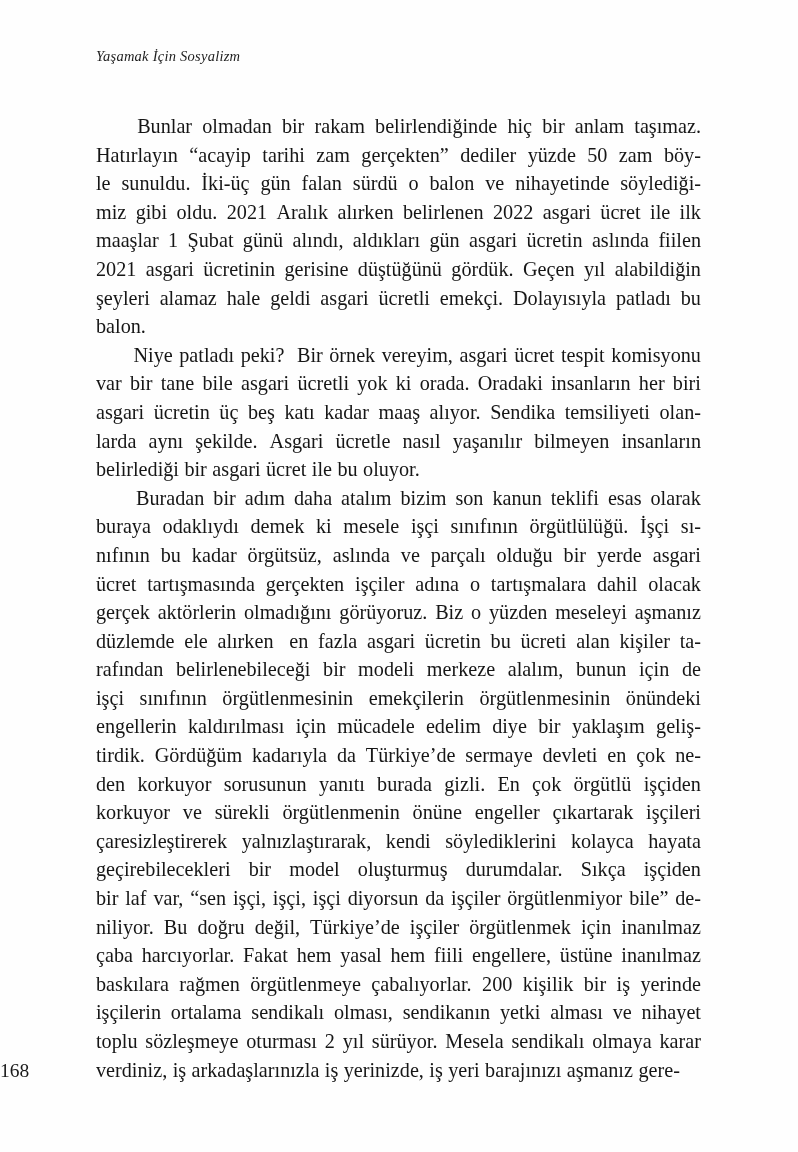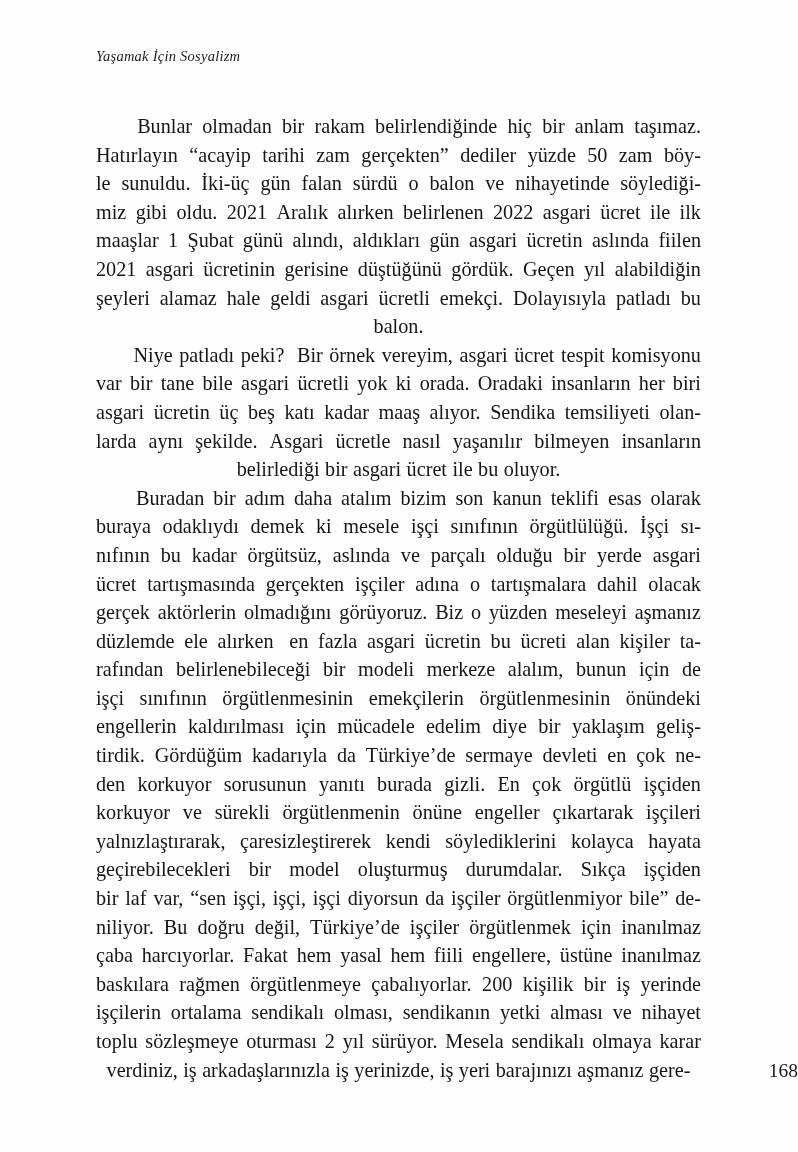--- a/index.html
+++ b/index.html
@@ -56,21 +56,21 @@
     font-size: 20.2px;
     white-space: pre;
     overflow: visible;
   }
   
   .line.just {
     justify-content: space-between;
   }
   
   .line.last {
-    justify-content: center;
+    justify-content: flex-start;
   }
   .line.indent::before {
     content: "";
     display: block;
     width: 31px;
     flex: 0 0 auto;
   }
   .line .w {
     flex: 0 0 auto;
   }
@@ -81,21 +81,21 @@
   .line .w.gap2 {
     margin-left: 0.30em;
   }
 
   
   .folio {
     position: absolute;
     left: 0;
     top: 1060px;
     width: 798px;
-    text-align: right;
+    text-align: left;
     font-size: 19.5px;
     color: #1a1a1a;
   }
 </style>
 </head>
 <body>
 
 <div class="page">
 
   <div class="running-head">Yaşamak İçin Sosyalizm</div>
@@ -124,21 +124,21 @@
         <div class="line just"><span class="w">nıfının</span><span class="w">bu</span><span class="w">kadar</span><span class="w">örgütsüz,</span><span class="w">aslında</span><span class="w">ve</span><span class="w">parçalı</span><span class="w">olduğu</span><span class="w">bir</span><span class="w">yerde</span><span class="w">asgari</span></div>
         <div class="line just"><span class="w">ücret</span><span class="w">tartışmasında</span><span class="w">gerçekten</span><span class="w">işçiler</span><span class="w">adına</span><span class="w">o</span><span class="w">tartışmalara</span><span class="w">dahil</span><span class="w">olacak</span></div>
         <div class="line just"><span class="w">gerçek</span><span class="w">aktörlerin</span><span class="w">olmadığını</span><span class="w">görüyoruz.</span><span class="w">Biz</span><span class="w">o</span><span class="w">yüzden</span><span class="w">meseleyi</span><span class="w">aşmanız</span></div>
         <div class="line just"><span class="w">düzlemde</span><span class="w">ele</span><span class="w">alırken</span><span class="w gap2">en</span><span class="w">fazla</span><span class="w">asgari</span><span class="w">ücretin</span><span class="w">bu</span><span class="w">ücreti</span><span class="w">alan</span><span class="w">kişiler</span><span class="w">ta-</span></div>
         <div class="line just"><span class="w">rafından</span><span class="w">belirlenebileceği</span><span class="w">bir</span><span class="w">modeli</span><span class="w">merkeze</span><span class="w">alalım,</span><span class="w">bunun</span><span class="w">için</span><span class="w">de</span></div>
         <div class="line just"><span class="w">işçi</span><span class="w">sınıfının</span><span class="w">örgütlenmesinin</span><span class="w">emekçilerin</span><span class="w">örgütlenmesinin</span><span class="w">önündeki</span></div>
         <div class="line just"><span class="w">engellerin</span><span class="w">kaldırılması</span><span class="w">için</span><span class="w">mücadele</span><span class="w">edelim</span><span class="w">diye</span><span class="w">bir</span><span class="w">yaklaşım</span><span class="w">geliş-</span></div>
         <div class="line just"><span class="w">tirdik.</span><span class="w">Gördüğüm</span><span class="w">kadarıyla</span><span class="w">da</span><span class="w">Türkiye’de</span><span class="w">sermaye</span><span class="w">devleti</span><span class="w">en</span><span class="w">çok</span><span class="w">ne-</span></div>
         <div class="line just"><span class="w">den</span><span class="w">korkuyor</span><span class="w">sorusunun</span><span class="w">yanıtı</span><span class="w">burada</span><span class="w">gizli.</span><span class="w">En</span><span class="w">çok</span><span class="w">örgütlü</span><span class="w">işçiden</span></div>
         <div class="line just"><span class="w">korkuyor</span><span class="w">ve</span><span class="w">sürekli</span><span class="w">örgütlenmenin</span><span class="w">önüne</span><span class="w">engeller</span><span class="w">çıkartarak</span><span class="w">işçileri</span></div>
-        <div class="line just"><span class="w">yalnızlaştırarak,</span><span class="w">çaresizleştirerek</span><span class="w">kendi</span><span class="w">söylediklerini</span><span class="w">kolayca</span><span class="w">hayata</span></div>
+        <div class="line just"><span class="w">çaresizleştirerek</span><span class="w">yalnızlaştırarak,</span><span class="w">kendi</span><span class="w">söylediklerini</span><span class="w">kolayca</span><span class="w">hayata</span></div>
         <div class="line just"><span class="w">geçirebilecekleri</span><span class="w">bir</span><span class="w">model</span><span class="w">oluşturmuş</span><span class="w">durumdalar.</span><span class="w">Sıkça</span><span class="w">işçiden</span></div>
         <div class="line just"><span class="w">bir</span><span class="w">laf</span><span class="w">var,</span><span class="w">“sen</span><span class="w">işçi,</span><span class="w">işçi,</span><span class="w">işçi</span><span class="w">diyorsun</span><span class="w">da</span><span class="w">işçiler</span><span class="w">örgütlenmiyor</span><span class="w">bile”</span><span class="w">de-</span></div>
         <div class="line just"><span class="w">niliyor.</span><span class="w">Bu</span><span class="w">doğru</span><span class="w">değil,</span><span class="w">Türkiye’de</span><span class="w">işçiler</span><span class="w">örgütlenmek</span><span class="w">için</span><span class="w">inanılmaz</span></div>
         <div class="line just"><span class="w">çaba</span><span class="w">harcıyorlar.</span><span class="w">Fakat</span><span class="w">hem</span><span class="w">yasal</span><span class="w">hem</span><span class="w">fiili</span><span class="w">engellere,</span><span class="w">üstüne</span><span class="w">inanılmaz</span></div>
         <div class="line just"><span class="w">baskılara</span><span class="w">rağmen</span><span class="w">örgütlenmeye</span><span class="w">çabalıyorlar.</span><span class="w">200</span><span class="w">kişilik</span><span class="w">bir</span><span class="w">iş</span><span class="w">yerinde</span></div>
         <div class="line just"><span class="w">işçilerin</span><span class="w">ortalama</span><span class="w">sendikalı</span><span class="w">olması,</span><span class="w">sendikanın</span><span class="w">yetki</span><span class="w">alması</span><span class="w">ve</span><span class="w">nihayet</span></div>
         <div class="line just"><span class="w">toplu</span><span class="w">sözleşmeye</span><span class="w">oturması</span><span class="w">2</span><span class="w">yıl</span><span class="w">sürüyor.</span><span class="w">Mesela</span><span class="w">sendikalı</span><span class="w">olmaya</span><span class="w">karar</span></div>
         <div class="line last"><span class="w">verdiniz,</span><span class="w">iş</span><span class="w">arkadaşlarınızla</span><span class="w">iş</span><span class="w">yerinizde,</span><span class="w">iş</span><span class="w">yeri</span><span class="w">barajınızı</span><span class="w">aşmanız</span><span class="w">gere-</span></div>
       </div>
     </div>

